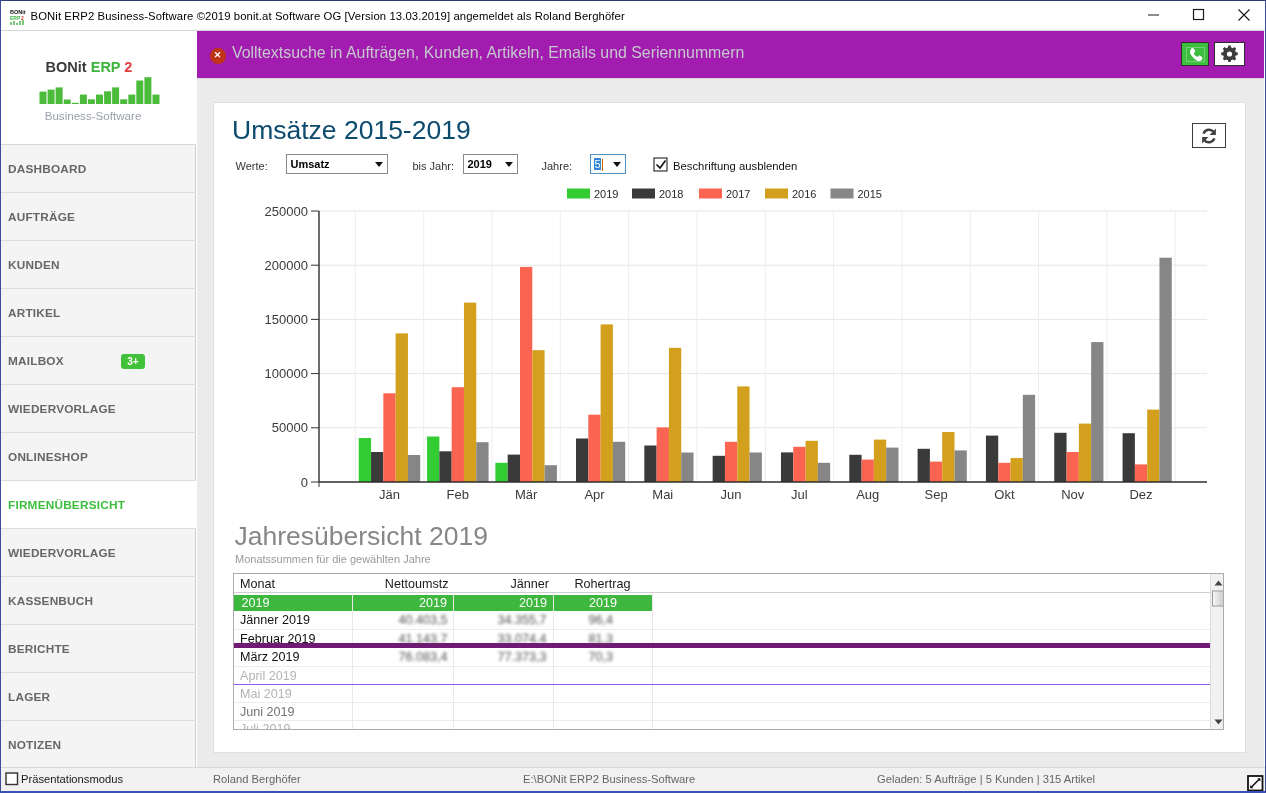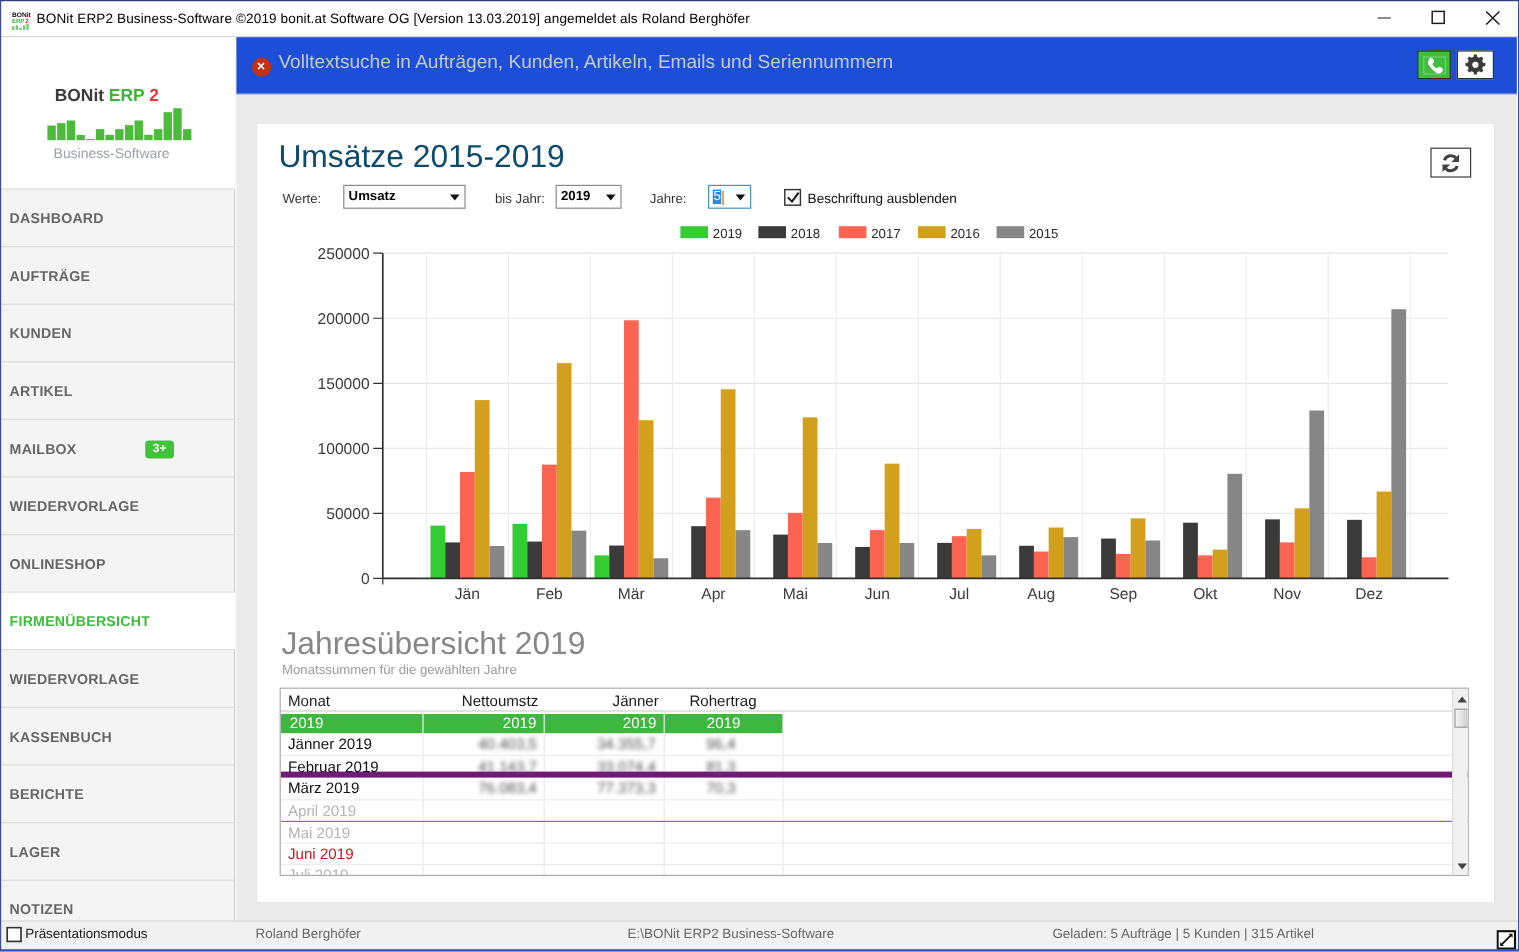--- a/index.html
+++ b/index.html
@@ -5,34 +5,34 @@
 html,body { width:1266px; height:793px; font-family:"Liberation Sans", sans-serif; background:#fff; overflow:hidden; }
 #win { position:absolute; left:0; top:0; width:1266px; height:793px; }
 #frame { position:absolute; left:0; top:0; width:1266px; height:793px; z-index:50; pointer-events:none;
   border-left:1.5px solid #3d4d9e; border-right:1.5px solid #3d4d9e; border-bottom:2px solid #3b50b4; border-top:1.2px solid #303d7a; }
 
 #titlebar { position:absolute; left:0; top:0; width:1266px; height:31px; background:#fff; border-bottom:1px solid #d5d5d5; }
 #titletext { position:absolute; left:30.5px; top:10px; font-size:11.3px; color:#000; letter-spacing:0.1px; }
 
 .wbtn { position:absolute; top:0; width:45px; height:29px; }
 
-#sidebar { position:absolute; left:0; top:44px; width:196px; height:735.5px; background:#f4f4f4; border-right:1px solid #cfcfcf; }
+#sidebar { position:absolute; left:0; top:31px; width:196px; height:735.5px; background:#f4f4f4; border-right:1px solid #cfcfcf; }
 #menu { position:absolute; left:0; top:114px; width:196px; }
 #logo { position:absolute; left:0; top:0; width:196px; height:114px; background:#fff; border-bottom:1px solid #d9d9d9; }
 #logotext { position:absolute; left:-9px; top:28px; width:100%; text-align:center; font-size:14.5px; font-weight:bold; color:#3a3a3a; }
 #logotext .g { color:#3cb43c; } #logotext .r { color:#e03c3c; }
 #logosub { position:absolute; left:-5px; top:77.5px; width:100%; text-align:center; font-size:11.6px; color:#9aa0a8; }
 .mitem { position:relative; height:48px; line-height:48px; padding-left:8px; font-size:11.8px; font-weight:bold;
   color:#666; border-bottom:1px solid #dcdcdc; letter-spacing:0.2px; }
 .mitem.active { background:#fff; color:#3cbe3c; }
 .badge { position:absolute; left:121px; top:16.5px; width:24px; height:15px; line-height:15px; padding:0; text-align:center;
   background:#42c13b; color:#fff; font-size:10px; border-radius:3px; letter-spacing:0; }
 
 #main { position:absolute; left:197px; top:31px; width:1067px; height:737px; background:#ebebeb; }
-#searchbar { position:absolute; left:0; top:0; width:1067px; height:47.5px; background:#1d4ed8; border-bottom:1px solid #d8d8d8; }
+#searchbar { position:absolute; left:0; top:0; width:1067px; height:47.5px; background:#a21caf; border-bottom:1px solid #d8d8d8; }
 #redx { position:absolute; left:12.5px; top:16.5px; width:16px; height:16px; border-radius:50%; background:#bf3316; }
 #redx:after { content:"\2715"; position:absolute; left:0; top:2.5px; width:16px; text-align:center; font-size:9px; font-weight:bold; color:#fff; }
 #phtext { position:absolute; left:35px; top:13px; font-size:15.9px; color:#c5c9cc; }
 #phonebtn { position:absolute; left:984px; top:11px; width:28px; height:24px; background:#3ebe3e; border:1px solid #2e2e2e; }
 #gearbtn { position:absolute; left:1016.5px; top:11px; width:31px; height:24px; background:#fff; border:1px solid #2e2e2e; }
 
 #card { position:absolute; left:15.5px; top:70.5px; width:1033.5px; height:651px; background:#fff; border:1px solid #e0e0e0; }
 #card h1 { position:absolute; left:18.5px; top:12.5px; font-size:26.5px; font-weight:normal; color:#0c4a6e; letter-spacing:0; }
 .lbl { position:absolute; top:57px; font-size:11px; color:#333; }
 .sel { position:absolute; top:51.5px; height:20px; background:#fff; border:1px solid #8a8a8a; font-size:11px; color:#000; }
@@ -301,21 +301,21 @@
             <span style="position:absolute;right:778px;top:2px"><span style="filter:blur(1.7px);color:#555;">76.083,4</span></span>
             <span style="position:absolute;right:679px;top:2px"><span style="filter:blur(1.7px);color:#555;">77.373,3</span></span>
             <span style="position:absolute;left:319.5px;width:99px;top:2px;text-align:center"><span style="filter:blur(1.7px);color:#555;">70,3&nbsp;</span></span>
           </div>
           <div style="position:absolute;left:0;top:92.5px;width:992px;height:18.5px;border-bottom:1px solid #8b5cf6;color:#b4b4b4">
             <span style="position:absolute;left:6.5px;top:2px">April 2019</span>
           </div>
           <div style="position:absolute;left:0;top:110.5px;width:992px;height:18.5px;border-bottom:1px solid #ececec;color:#b4b4b4">
             <span style="position:absolute;left:6.5px;top:2px">Mai 2019</span>
           </div>
-          <div style="position:absolute;left:0;top:128.5px;width:992px;height:18.5px;border-bottom:1px solid #ececec;color:#b91c1c">
+          <div style="position:absolute;left:0;top:128.5px;width:992px;height:18.5px;border-bottom:1px solid #ececec;color:#737373">
             <span style="position:absolute;left:6.5px;top:2px">Juni 2019</span>
           </div>
           <div style="position:absolute;left:0;top:146px;width:992px;height:18.5px;border-bottom:1px solid #ececec;color:#b4b4b4">
             <span style="position:absolute;left:6.5px;top:2px">Juli 2019</span>
           </div>
           <div style="position:absolute;left:976px;top:0;width:16px;height:157px;background:#f1f1f1;border-left:1px solid #dcdcdc">
             <svg width="16" height="156" style="position:absolute;left:0;top:0">
               <path d="M7.5 6.5 l4 5 h-8 z" fill="#444"></path>
               <rect x="1.5" y="17" width="12" height="15" fill="url(#gthumb)" stroke="#9a9a9a"></rect>
               <defs>

